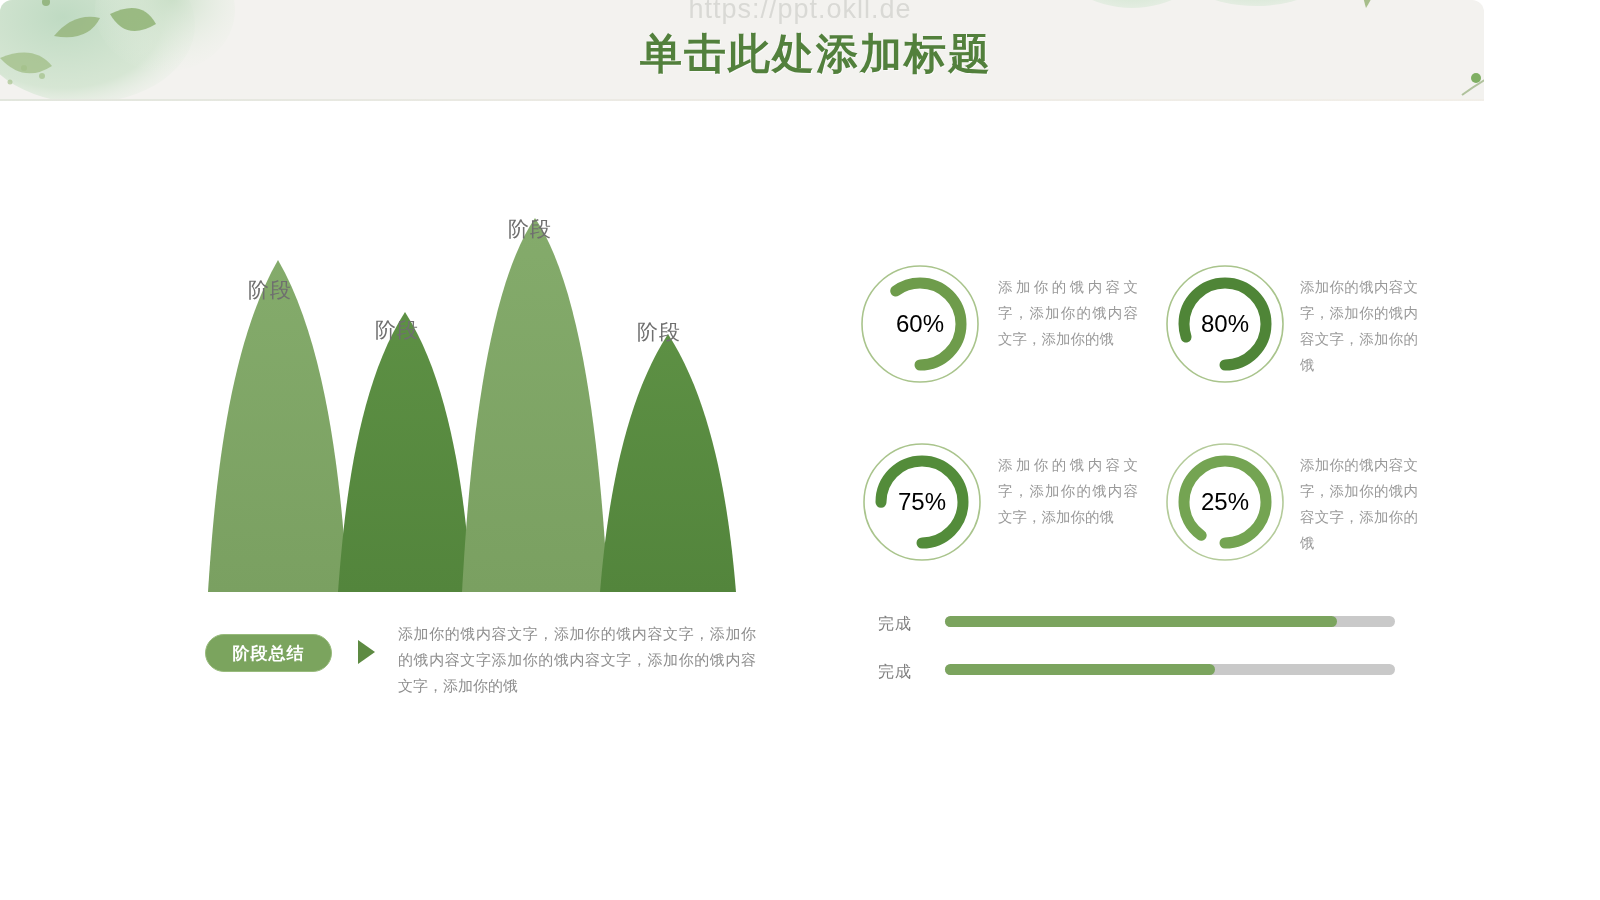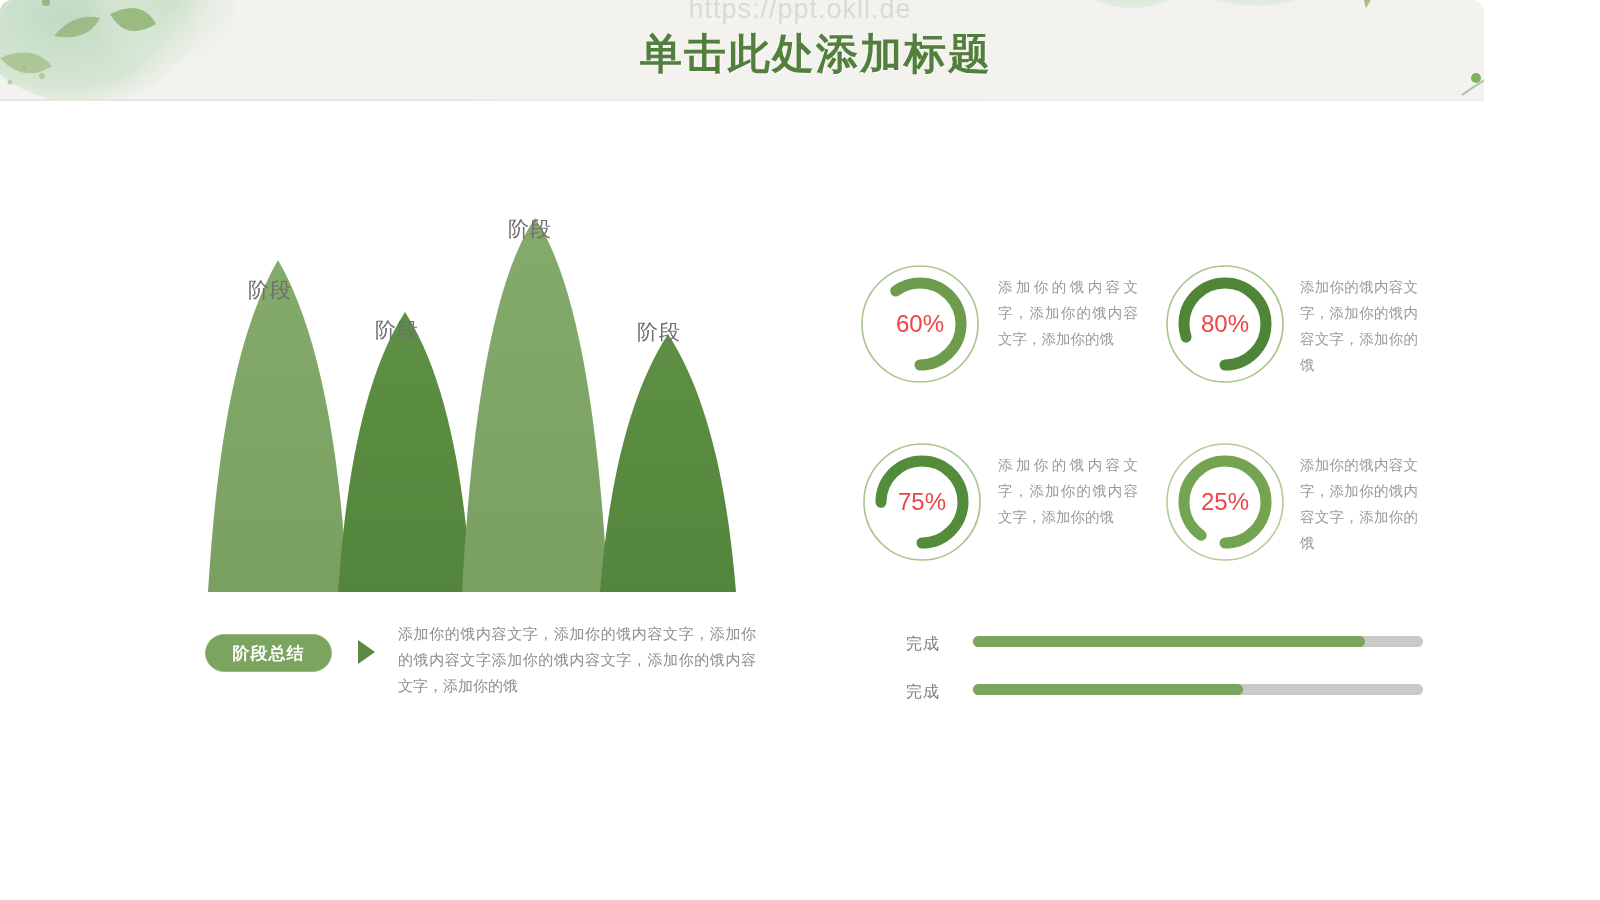--- a/index.html
+++ b/index.html
@@ -141,39 +141,38 @@
     width: 124px; height: 124px;
   }
   .donut-value {
     position: absolute;
     left: 0; top: 0;
     width: 124px; height: 124px;
     display: flex;
     align-items: center;
     justify-content: center;
     font-size: 24px;
-    color: #ef4444;
+    color: #000000;
     letter-spacing: 0px;
     text-align: center;
   }
   .donut-text {
     position: absolute;
     top: 12px;
     font-size: 14.5px;
     color: #9a9a9a;
     line-height: 26px;
     text-align: justify;
   }
 
   
   .bars {
     position: absolute;
-    left: 878px; top: 628px;
+    left: 878px; top: 608px;
     width: 530px;
-    margin-left: 28px;
   }
   .bar-row {
     position: relative;
     height: 48px;
   }
   .bar-label {
     position: absolute;
     left: 0; top: 6px;
     font-size: 16px;
     color: #7e7e7e;

